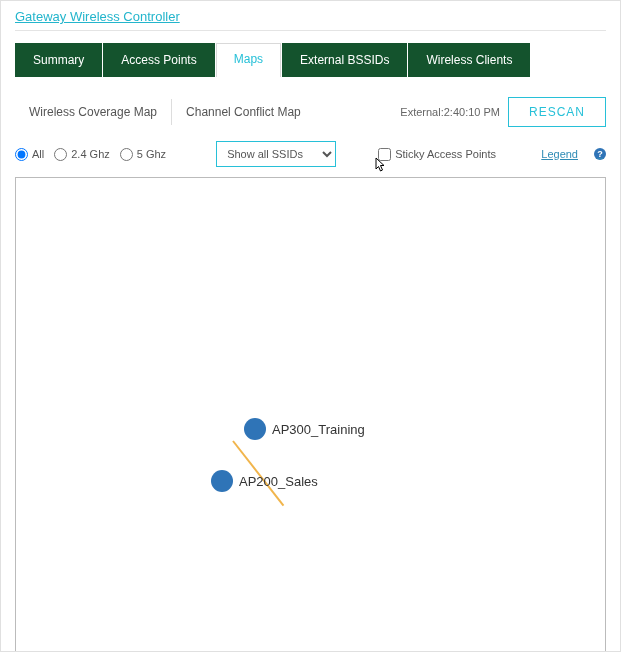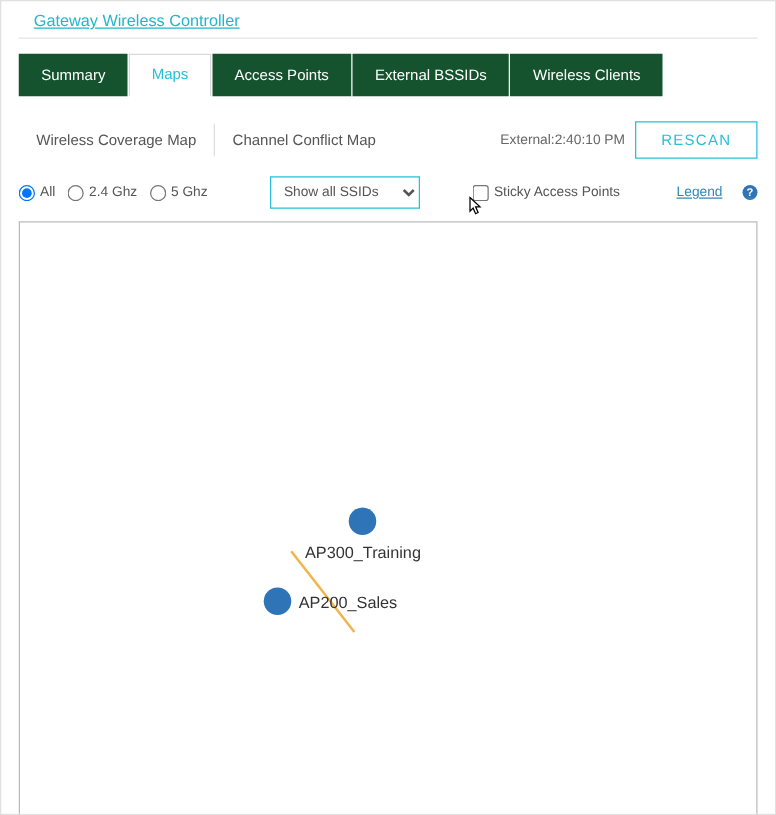--- a/index.html
+++ b/index.html
@@ -9,21 +9,21 @@
     width: 621px;
     height: 652px;
     border: 1px solid #e0e0e0;
     color: #555;
     font-size: 12px;
   }
   .header-link {
     color: #23b5cc;
     text-decoration: underline;
     font-size: 13px;
-    padding: 8px 26px 3px;
+    padding: 8px 14px 3px;
     display: inline-block;
   }
   .header-rule {
     border: none;
     border-top: 1px solid #e4e4e4;
     margin: 3px 14px 12px;
   }
   .tabs {
     display: flex;
     margin: 0 14px;
@@ -172,35 +172,35 @@
   .dot {
     width: 22px;
     height: 22px;
     border-radius: 50%;
     background: #2f74b7;
   }
   .node-label {
     font-size: 13px;
     color: #333;
   }
-  .node.n1 { top: 228px; left: 228px; flex-direction: column; }
+  .node.n1 { top: 240px; left: 228px; }
   .node.n2 { top: 292px; left: 195px; }
 </style>
 </head>
 <body>
 
 
 
 <a class="header-link">Gateway Wireless Controller</a>
 <hr class="header-rule">
 
 <div class="tabs">
   <div class="tab">Summary</div>
+  <div class="tab">Access Points</div>
   <div class="tab active">Maps</div>
-  <div class="tab">Access Points</div>
   <div class="tab">External BSSIDs</div>
   <div class="tab">Wireless Clients</div>
 </div>
 
 <div class="toolbar">
   <div class="subtabs">
     <div class="subtab">Wireless Coverage Map</div>
     <div class="subtab">Channel Conflict Map</div>
   </div>
   <div class="spacer"></div>

